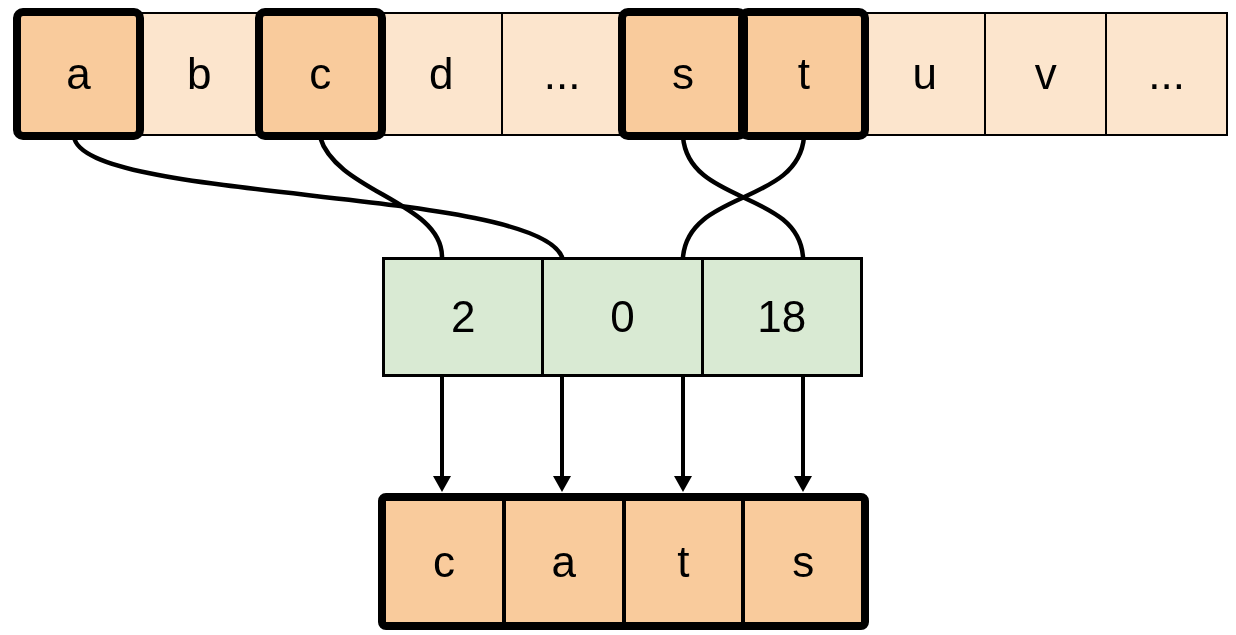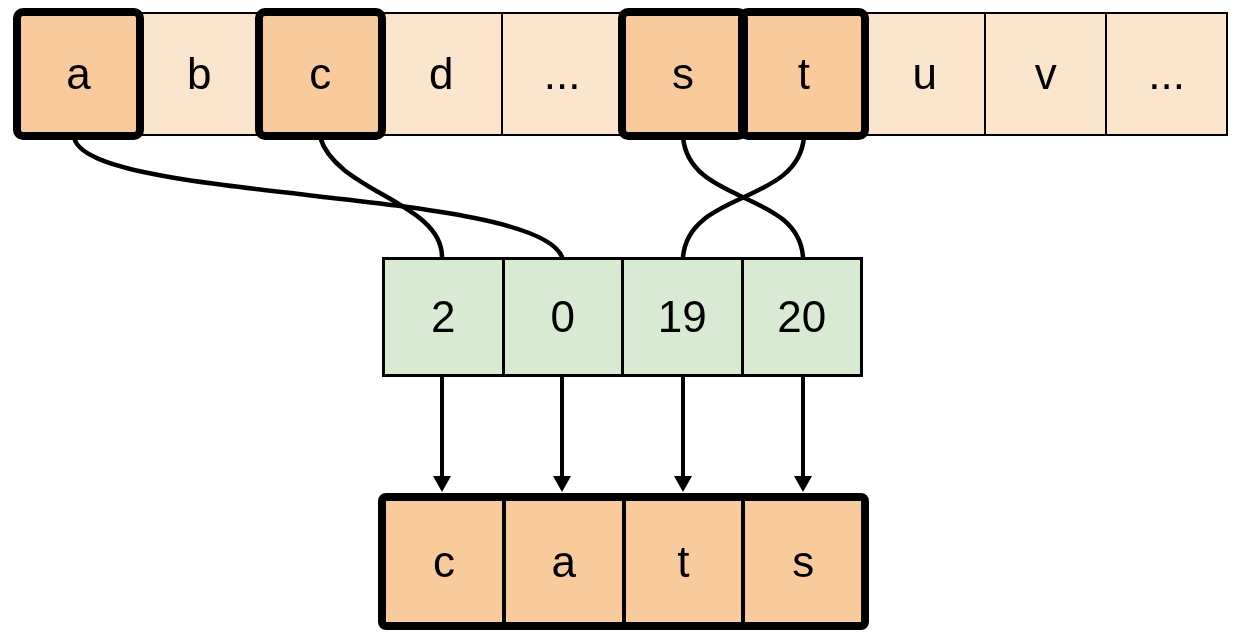--- a/index.html
+++ b/index.html
@@ -127,24 +127,21 @@
   </div>
 
   <div class="row row-index">
     <div class="cell">
       <span class="cell-label">2</span>
     </div>
     <div class="cell">
       <span class="cell-label">0</span>
     </div>
     <div class="cell">
-      <span class="cell-label">19</span>
-    </div>
-    <div class="cell">
-      <span class="cell-label">20</span>
+      <span class="cell-label">18</span>
     </div>
   </div>
 
   <div class="row row-result">
     <div class="cell">
       <span class="cell-label">c</span>
     </div>
     <div class="cell">
       <span class="cell-label">a</span>
     </div>

